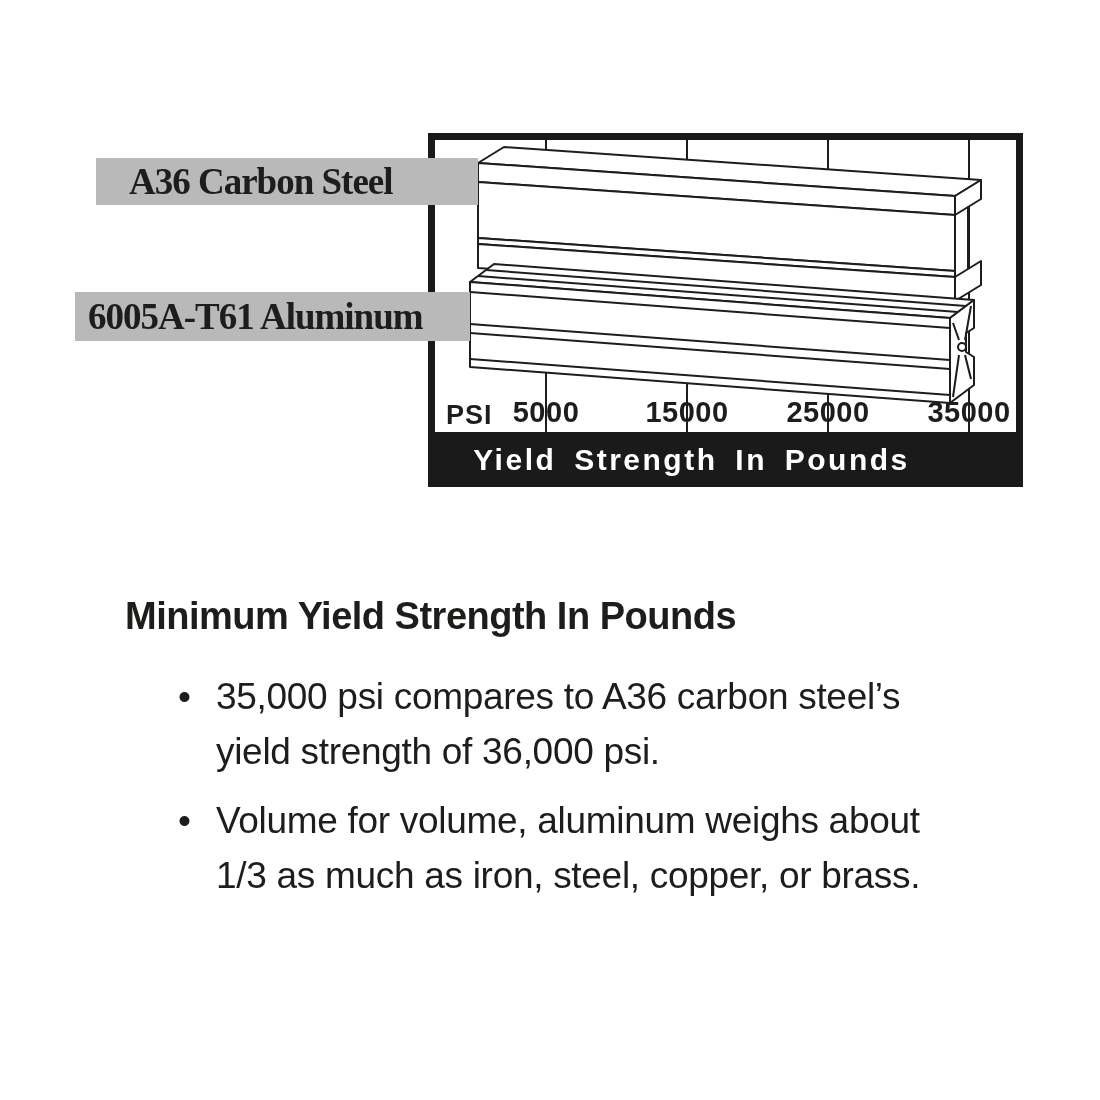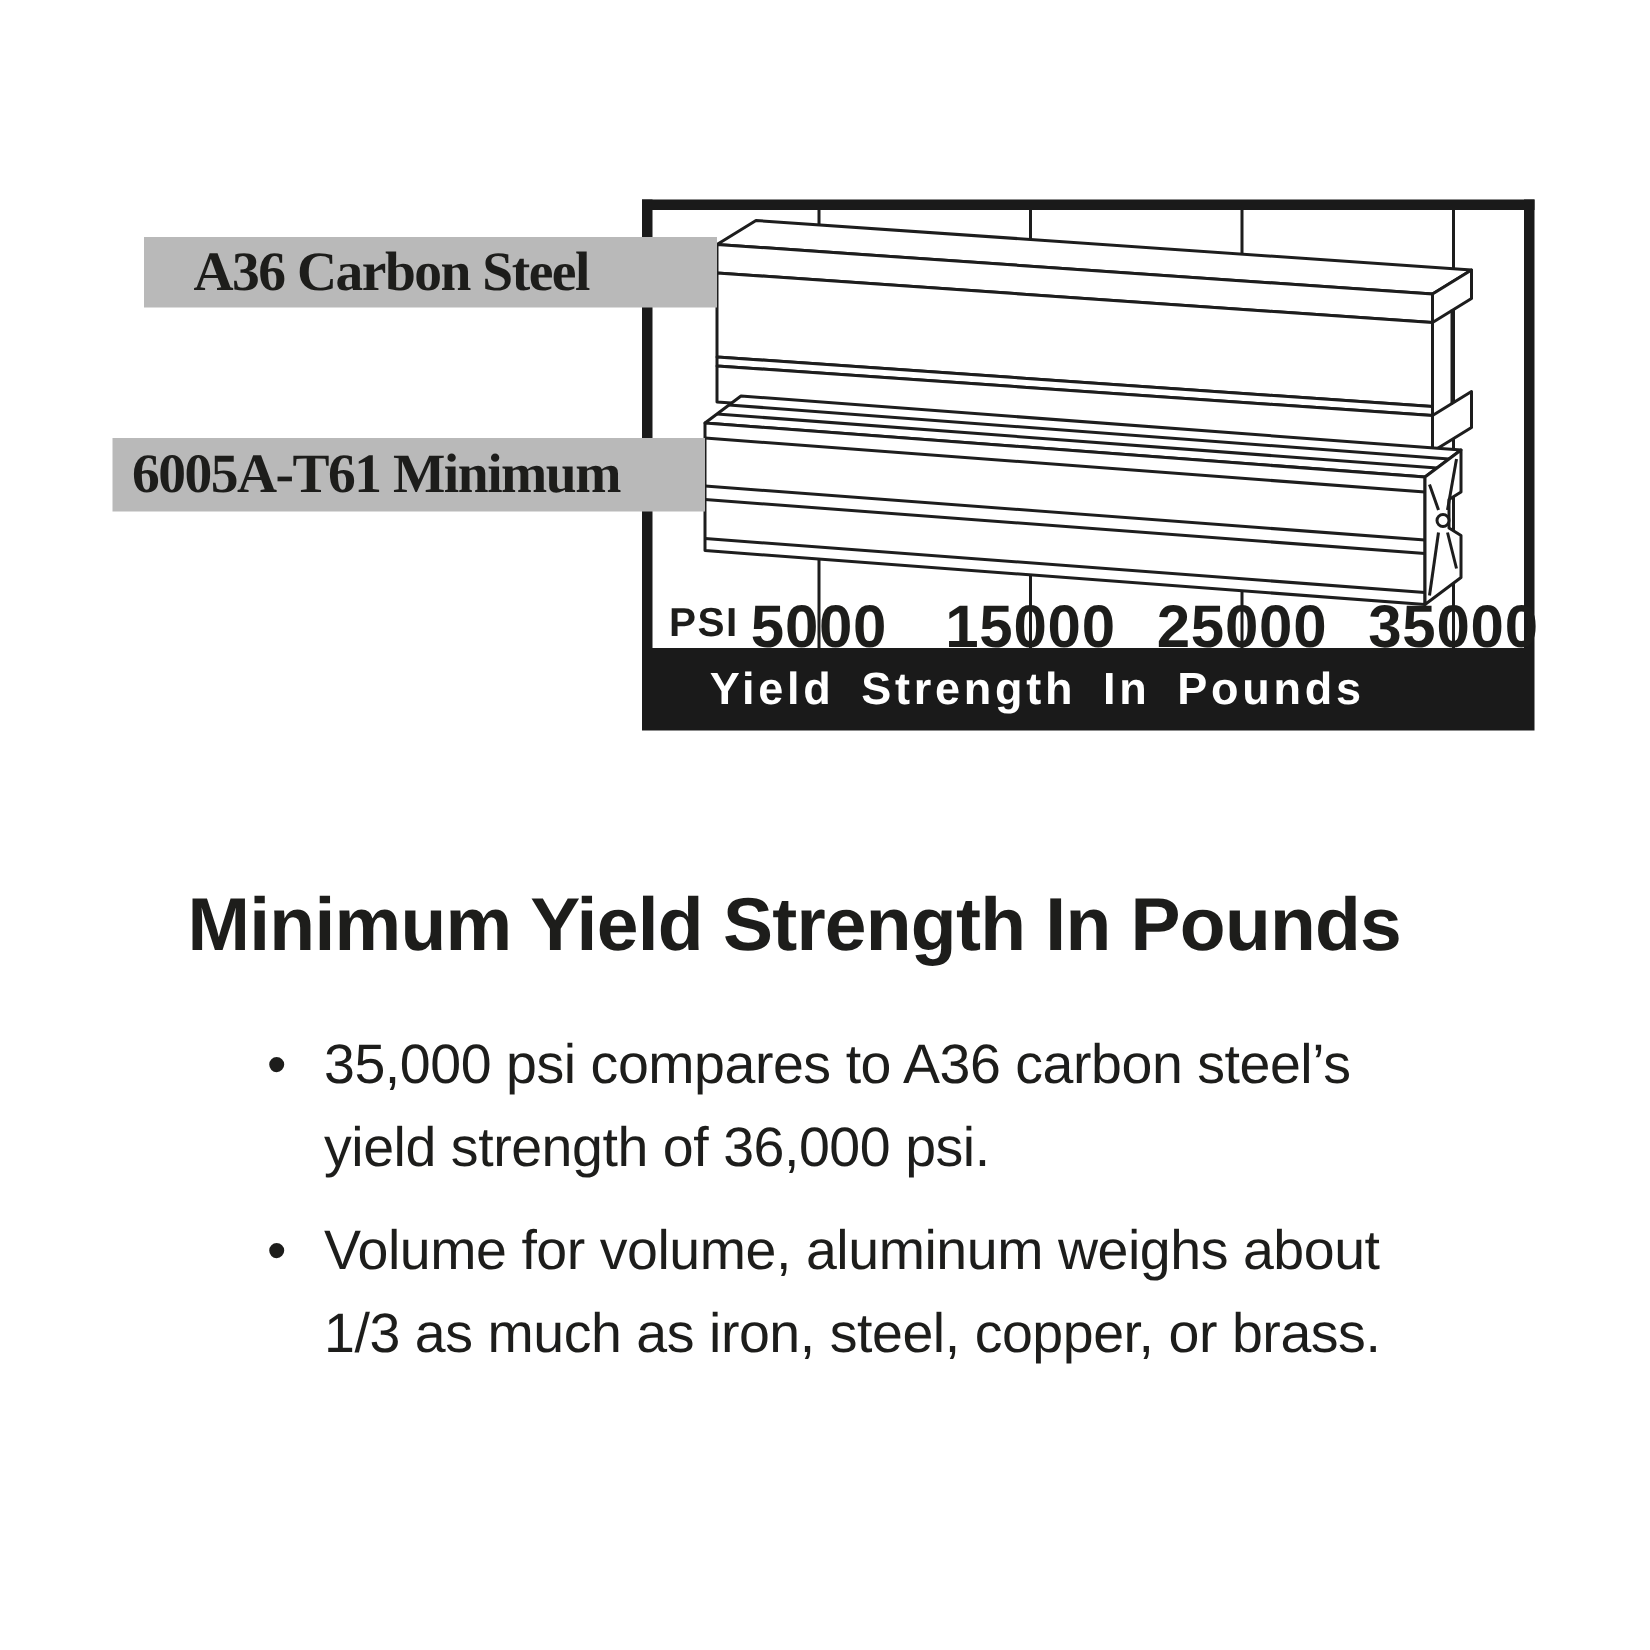--- a/index.html
+++ b/index.html
@@ -14,21 +14,21 @@
     border:7px solid #1a1a1a;border-bottom:none;background:#ffffff;
   }
   .plot{position:absolute;left:7px;top:7px;width:581px;height:292px;display:block;}
   .axis-row{position:absolute;left:0;top:0;width:595px;height:299px;pointer-events:none;}
   .psi-label{
     position:absolute;left:18px;top:267px;font-size:27px;font-weight:bold;
     letter-spacing:1px;color:#1d1d1b;
   }
   .tick-label{
     position:absolute;top:263px;transform:translateX(-50%);
-    font-size:40px;font-weight:bold;letter-spacing:.5px;color:#1d1d1b;white-space:nowrap;
+    font-size:29px;font-weight:bold;letter-spacing:.5px;color:#1d1d1b;white-space:nowrap;
   }
   .t0{left:118px}.t1{left:259px}.t2{left:400px}.t3{left:541px}
   .titlebar{
     position:absolute;left:0;top:299px;width:595px;height:55px;background:#1a1a1a;
     display:flex;align-items:center;justify-content:center;
   }
   .titlebar span{
     color:#ffffff;font-size:30px;font-weight:bold;letter-spacing:2.5px;word-spacing:7px;
     transform:translateX(-34px);white-space:nowrap;
   }
@@ -37,21 +37,21 @@
     position:absolute;background:#b9b9b9;display:flex;align-items:center;
     font-weight:bold;font-size:37px;letter-spacing:-1px;color:#1d1d1b;white-space:nowrap;
     z-index:5;
     font-family:Liberation Serif, serif;
   }
   .cat-steel{left:96px;top:158px;width:382px;height:47px;padding-left:33px;box-sizing:border-box;}
   .cat-alum{left:75px;top:292px;width:395px;height:49px;padding-left:13px;box-sizing:border-box;}
   
   .copy{position:absolute;left:125px;top:593px;width:840px;}
   .copy h2{
-    margin:0 0 43px 0;font-size:50px;line-height:46px;font-weight:bold;
+    margin:0 0 30px 0;font-size:38px;line-height:46px;font-weight:bold;
     letter-spacing:-.5px;color:#1d1d1b;
   }
   .bullet{position:relative;padding-left:91px;margin-bottom:14px;}
   .bullet .marker{position:absolute;left:53px;top:0;font-size:37px;line-height:55px;}
   .bullet .bline{font-size:37px;line-height:55px;letter-spacing:-.3px;white-space:nowrap;}
 </style>
 </head>
 <body>
 
 <div class="page">
@@ -107,21 +107,21 @@
 
     <div class="titlebar">
       <span>Yield Strength In Pounds</span>
     </div>
   </div>
 
   <div class="cat-label cat-steel">
     <span>A36 Carbon Steel</span>
   </div>
   <div class="cat-label cat-alum">
-    <span>6005A-T61 Minimum</span>
+    <span>6005A-T61 Aluminum</span>
   </div>
 
   <div class="copy">
     <h2>Minimum Yield Strength In Pounds</h2>
 
     <div class="bullet">
       <span class="marker">•</span>
       <div class="bline">35,000 psi compares to A36 carbon steel’s</div>
       <div class="bline">yield strength of 36,000 psi.</div>
     </div>

